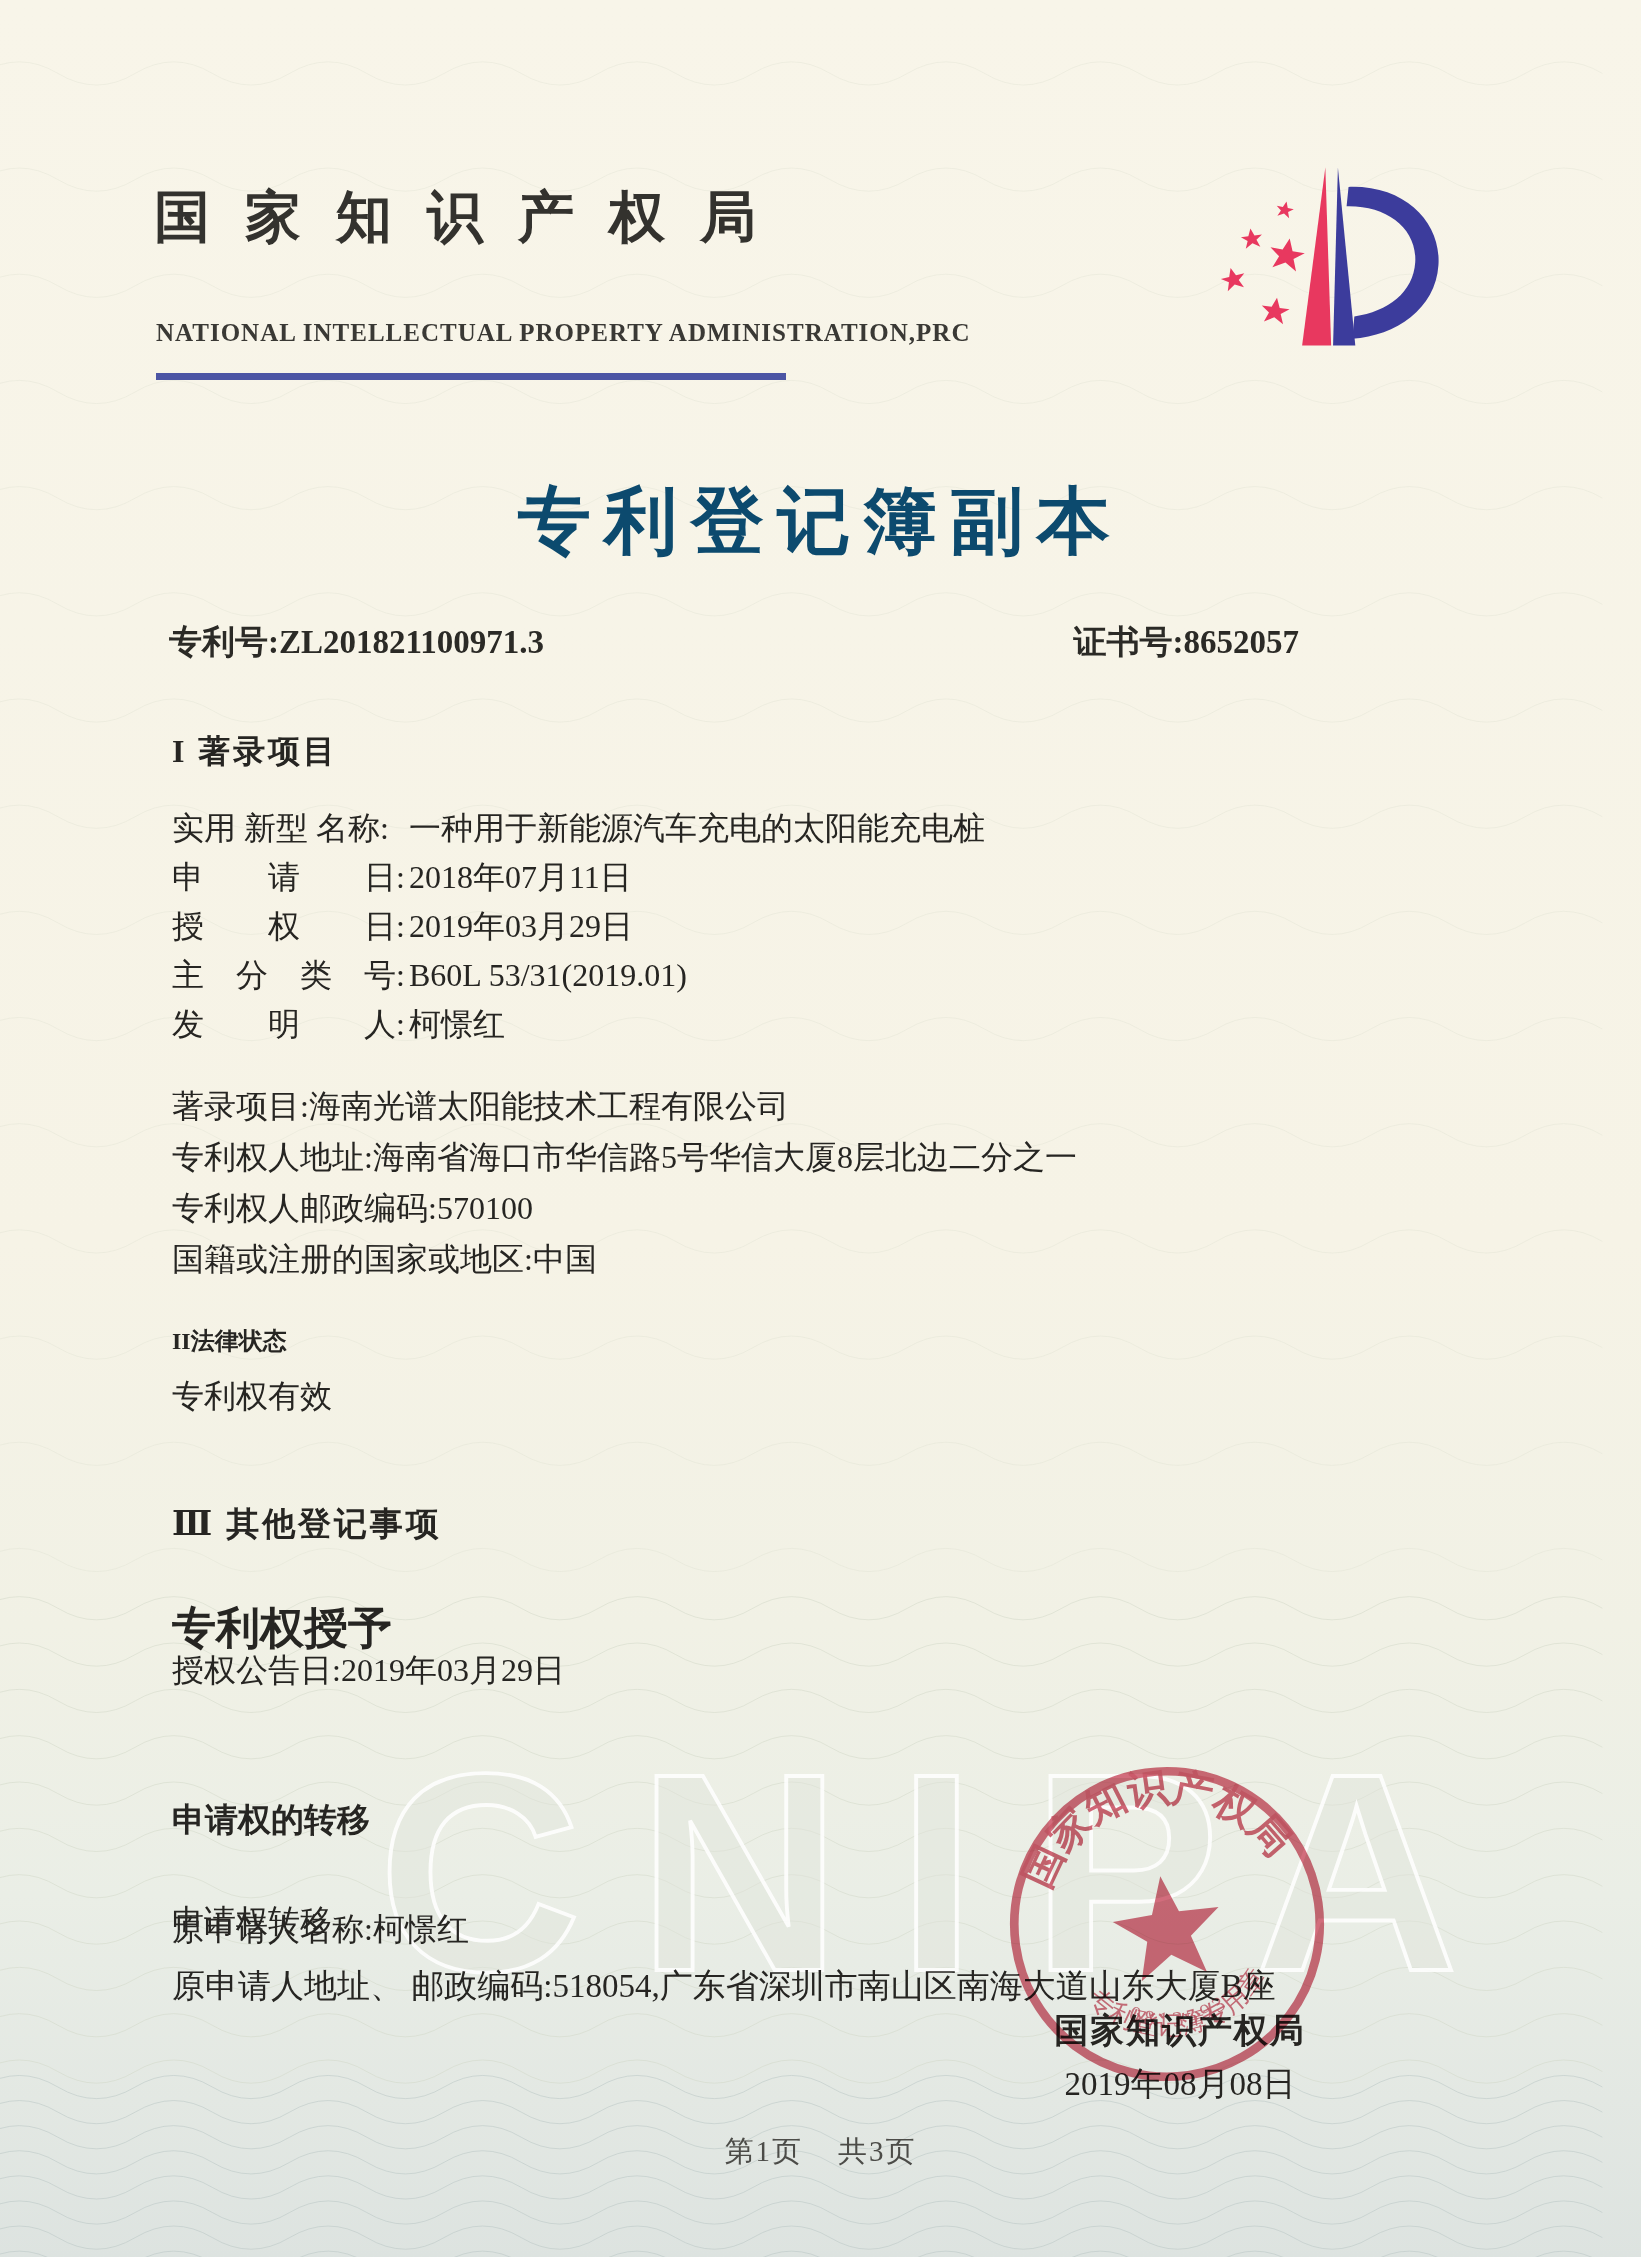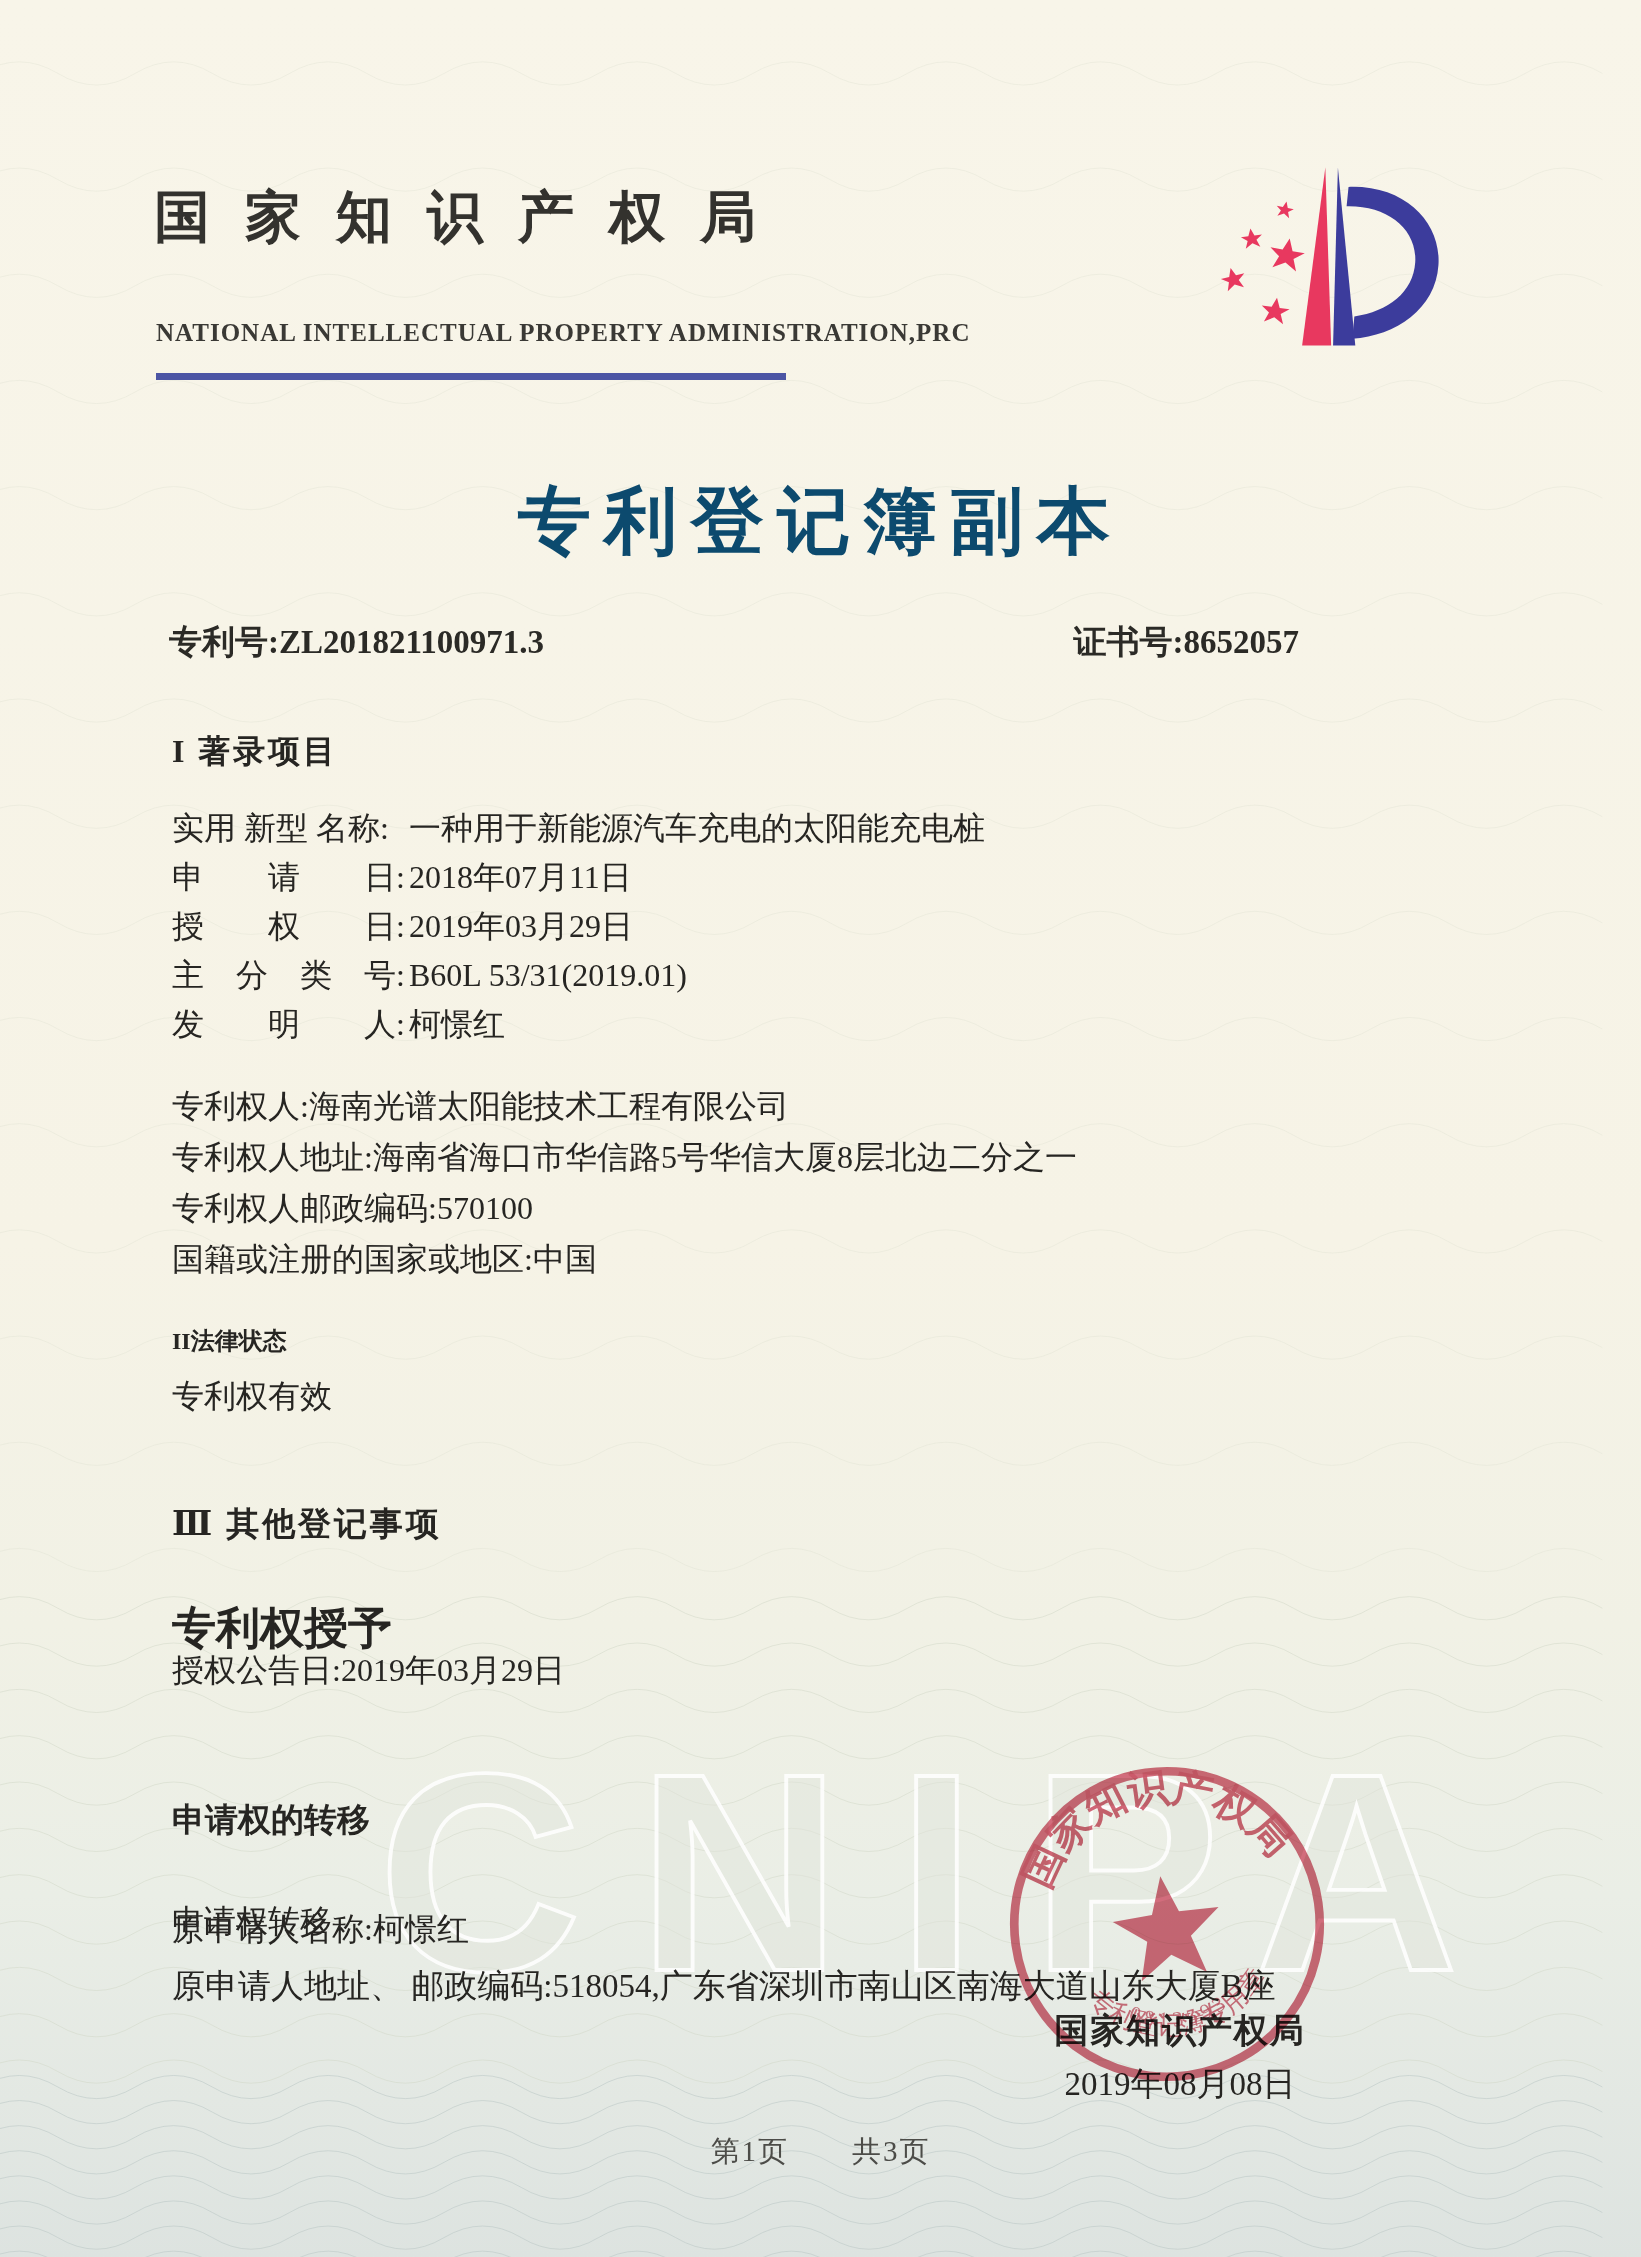--- a/index.html
+++ b/index.html
@@ -44,21 +44,21 @@
     font-family:"Liberation Sans","DejaVu Sans",sans-serif;
     font-size:282px;font-weight:bold;letter-spacing:56px;line-height:290px;
     color:rgba(255,255,255,0.16);
     -webkit-text-stroke:3.9px rgba(255,255,255,0.85);
     text-shadow:0 0 1.9px rgba(210,214,200,0.35);
   }
   
   .stamp{left:993px;top:1750px;z-index:3;transform:rotate(-8deg);mix-blend-mode:multiply;opacity:.9;}
   
   .footer{left:0;top:2132px;width:100%;text-align:center;font-size:29px;color:#4c4c48;z-index:2;letter-spacing:1.9px;}
-  .footer span{margin:0 27px;}
+  .footer span{margin:0 13px;}
 </style>
 </head>
 <body>
 
 <svg id="waves" width="1641" height="2257" xmlns="http://www.w3.org/2000/svg" viewBox="0 0 1700 2338">
   <defs>
     <path id="wv" d="M0 16 q40 -24 80 0 t80 0 t80 0 t80 0 t80 0 t80 0 t80 0 t80 0 t80 0 t80 0 t80 0 t80 0 t80 0 t80 0 t80 0 t80 0 t80 0 t80 0 t80 0 t80 0 t80 0" fill="none"></path>
   </defs>
   <g id="wave-slots">
       <use href="#wv" y="60" x="-20" stroke="#d9dccb" stroke-opacity="0.32"></use>
@@ -143,21 +143,21 @@
     <span class="lb">主　分　类　号:</span>
     <span class="vl">B60L 53/31(2019.01)</span>
   </div>
   <div class="frow">
     <span class="lb">发　　明　　人:</span>
     <span class="vl">柯憬红</span>
   </div>
 </div>
 
 <div class="abs holder">
-  <div>专利权人:海南光谱太阳能技术工程有限公司</div>
+  <div>著录项目:海南光谱太阳能技术工程有限公司</div>
   <div>专利权人地址:海南省海口市华信路5号华信大厦8层北边二分之一</div>
   <div>专利权人邮政编码:570100</div>
   <div>国籍或注册的国家或地区:中国</div>
 </div>
 
 <div class="abs sec2-h">II法律状态</div>
 <div class="abs sec2-v">专利权有效</div>
 
 <div class="abs sec3-h">Ⅲ 其他登记事项</div>
 <div class="abs grant-h">专利权授予</div>

